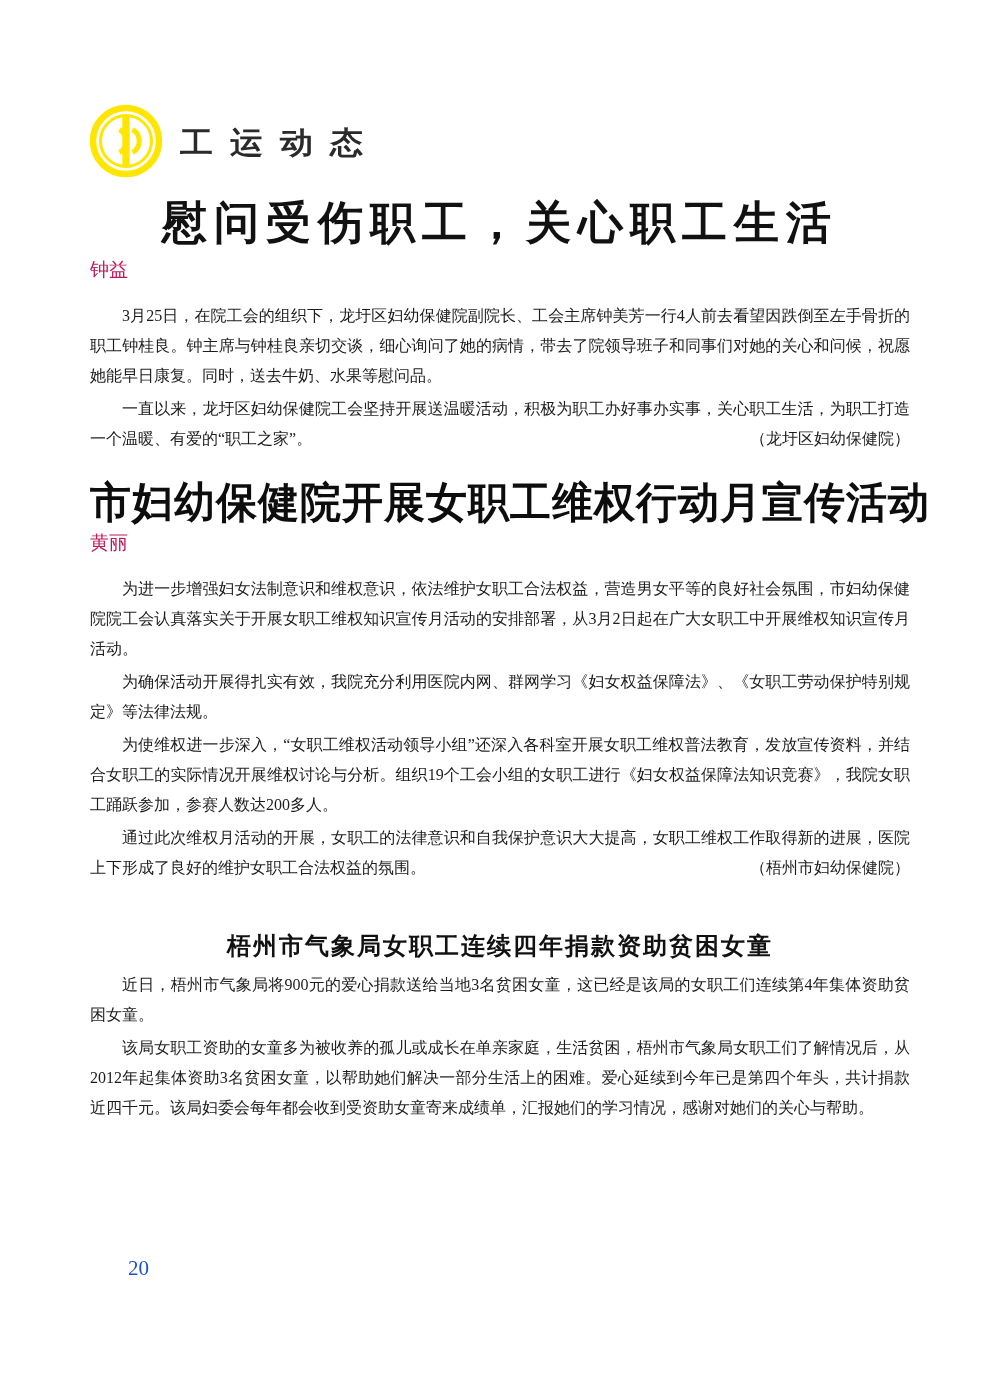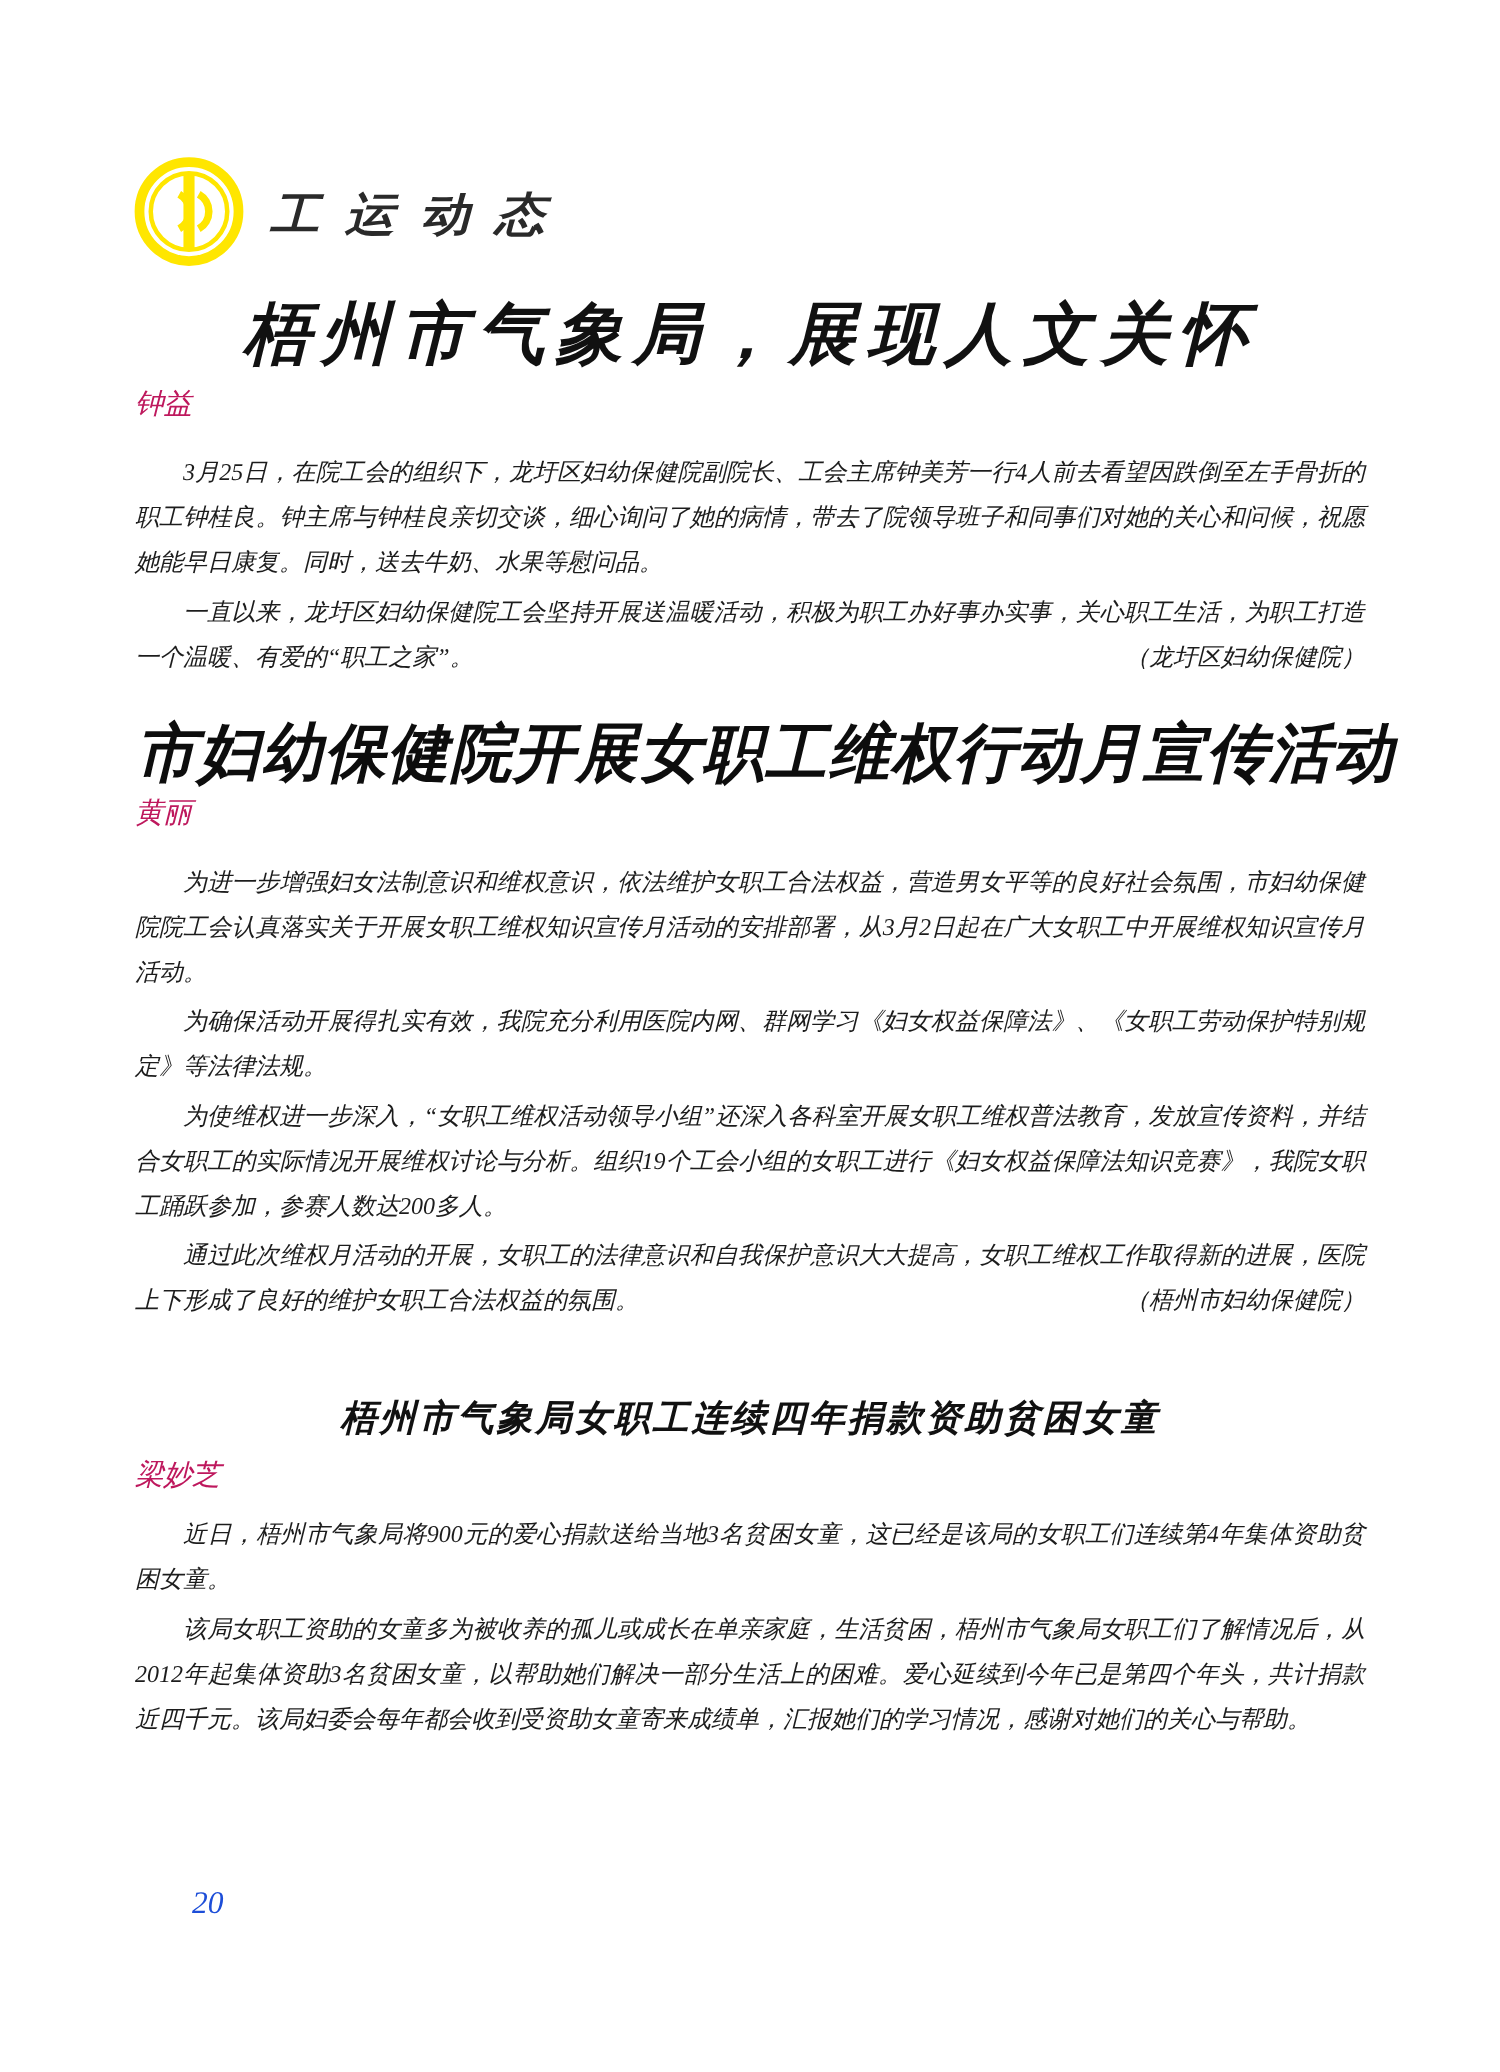--- a/index.html
+++ b/index.html
@@ -4,21 +4,20 @@
 <style>
   html, body { margin: 0; padding: 0; background: #ffffff; }
   .page {
     position: relative;
     width: 990px;
     height: 1381px;
     background: #ffffff;
     color: #151515;
     font-family: "Liberation Serif", serif;
     overflow: hidden;
-    font-style: italic;
   }
 
   
   .masthead {
     position: absolute;
     top: 103px;
     left: 88px;
     display: flex;
     align-items: center;
     gap: 16px;
@@ -125,38 +124,37 @@
       <rect x="34.3" y="13" width="7.4" height="50" fill="#FFE600"></rect>
       <path d="M 31.5 49.5 A 13.2 13.2 0 0 0 31.5 26.5" fill="none" stroke="#FFE600" stroke-width="5"></path>
       <path d="M 44.5 26.5 A 13.2 13.2 0 0 1 44.5 49.5" fill="none" stroke="#FFE600" stroke-width="5"></path>
     </svg>
     <div class="masthead-title">工运动态</div>
   </div>
 
   <div class="content">
 
     <section>
-      <h1 class="a1-title">梧州市气象局，展现人文关怀</h1>
+      <h1 class="a1-title">慰问受伤职工，关心职工生活</h1>
       <div class="author a1">钟益</div>
       <p class="body"><span>3月25日，在院工会的组织下，龙圩区妇幼保健院副院长、工会主席钟美芳一行4人前去看望因跌倒至左手骨折的职工钟桂良。钟主席与钟桂良亲切交谈，细心询问了她的病情，带去了院领导班子和同事们对她的关心和问候，祝愿她能早日康复。同时，送去牛奶、水果等慰问品。</span></p>
       <p class="body"><span>一直以来，龙圩区妇幼保健院工会坚持开展送温暖活动，积极为职工办好事办实事，关心职工生活，为职工打造一个温暖、有爱的“职工之家”。</span><span class="attribution">（龙圩区妇幼保健院）</span></p>
     </section>
 
     <section>
       <h2 class="a2-title">市妇幼保健院开展女职工维权行动月宣传活动</h2>
       <div class="author a2-author">黄丽</div>
       <p class="body"><span>为进一步增强妇女法制意识和维权意识，依法维护女职工合法权益，营造男女平等的良好社会氛围，市妇幼保健院院工会认真落实关于开展女职工维权知识宣传月活动的安排部署，从3月2日起在广大女职工中开展维权知识宣传月活动。</span></p>
       <p class="body"><span>为确保活动开展得扎实有效，我院充分利用医院内网、群网学习《妇女权益保障法》、《女职工劳动保护特别规定》等法律法规。</span></p>
       <p class="body"><span>为使维权进一步深入，“女职工维权活动领导小组”还深入各科室开展女职工维权普法教育，发放宣传资料，并结合女职工的实际情况开展维权讨论与分析。组织19个工会小组的女职工进行《妇女权益保障法知识竞赛》，我院女职工踊跃参加，参赛人数达200多人。</span></p>
       <p class="body"><span>通过此次维权月活动的开展，女职工的法律意识和自我保护意识大大提高，女职工维权工作取得新的进展，医院上下形成了良好的维护女职工合法权益的氛围。</span><span class="attribution">（梧州市妇幼保健院）</span></p>
     </section>
 
     <section>
       <h2 class="a3-title">梧州市气象局女职工连续四年捐款资助贫困女童</h2>
-      <div class="author a3-author">梁妙芝</div>
       <p class="body"><span>近日，梧州市气象局将900元的爱心捐款送给当地3名贫困女童，这已经是该局的女职工们连续第4年集体资助贫困女童。</span></p>
       <p class="body"><span>该局女职工资助的女童多为被收养的孤儿或成长在单亲家庭，生活贫困，梧州市气象局女职工们了解情况后，从2012年起集体资助3名贫困女童，以帮助她们解决一部分生活上的困难。爱心延续到今年已是第四个年头，共计捐款近四千元。该局妇委会每年都会收到受资助女童寄来成绩单，汇报她们的学习情况，感谢对她们的关心与帮助。</span></p>
     </section>
 
   </div>
 
   <div class="page-number">20</div>
 
 </div>
 

